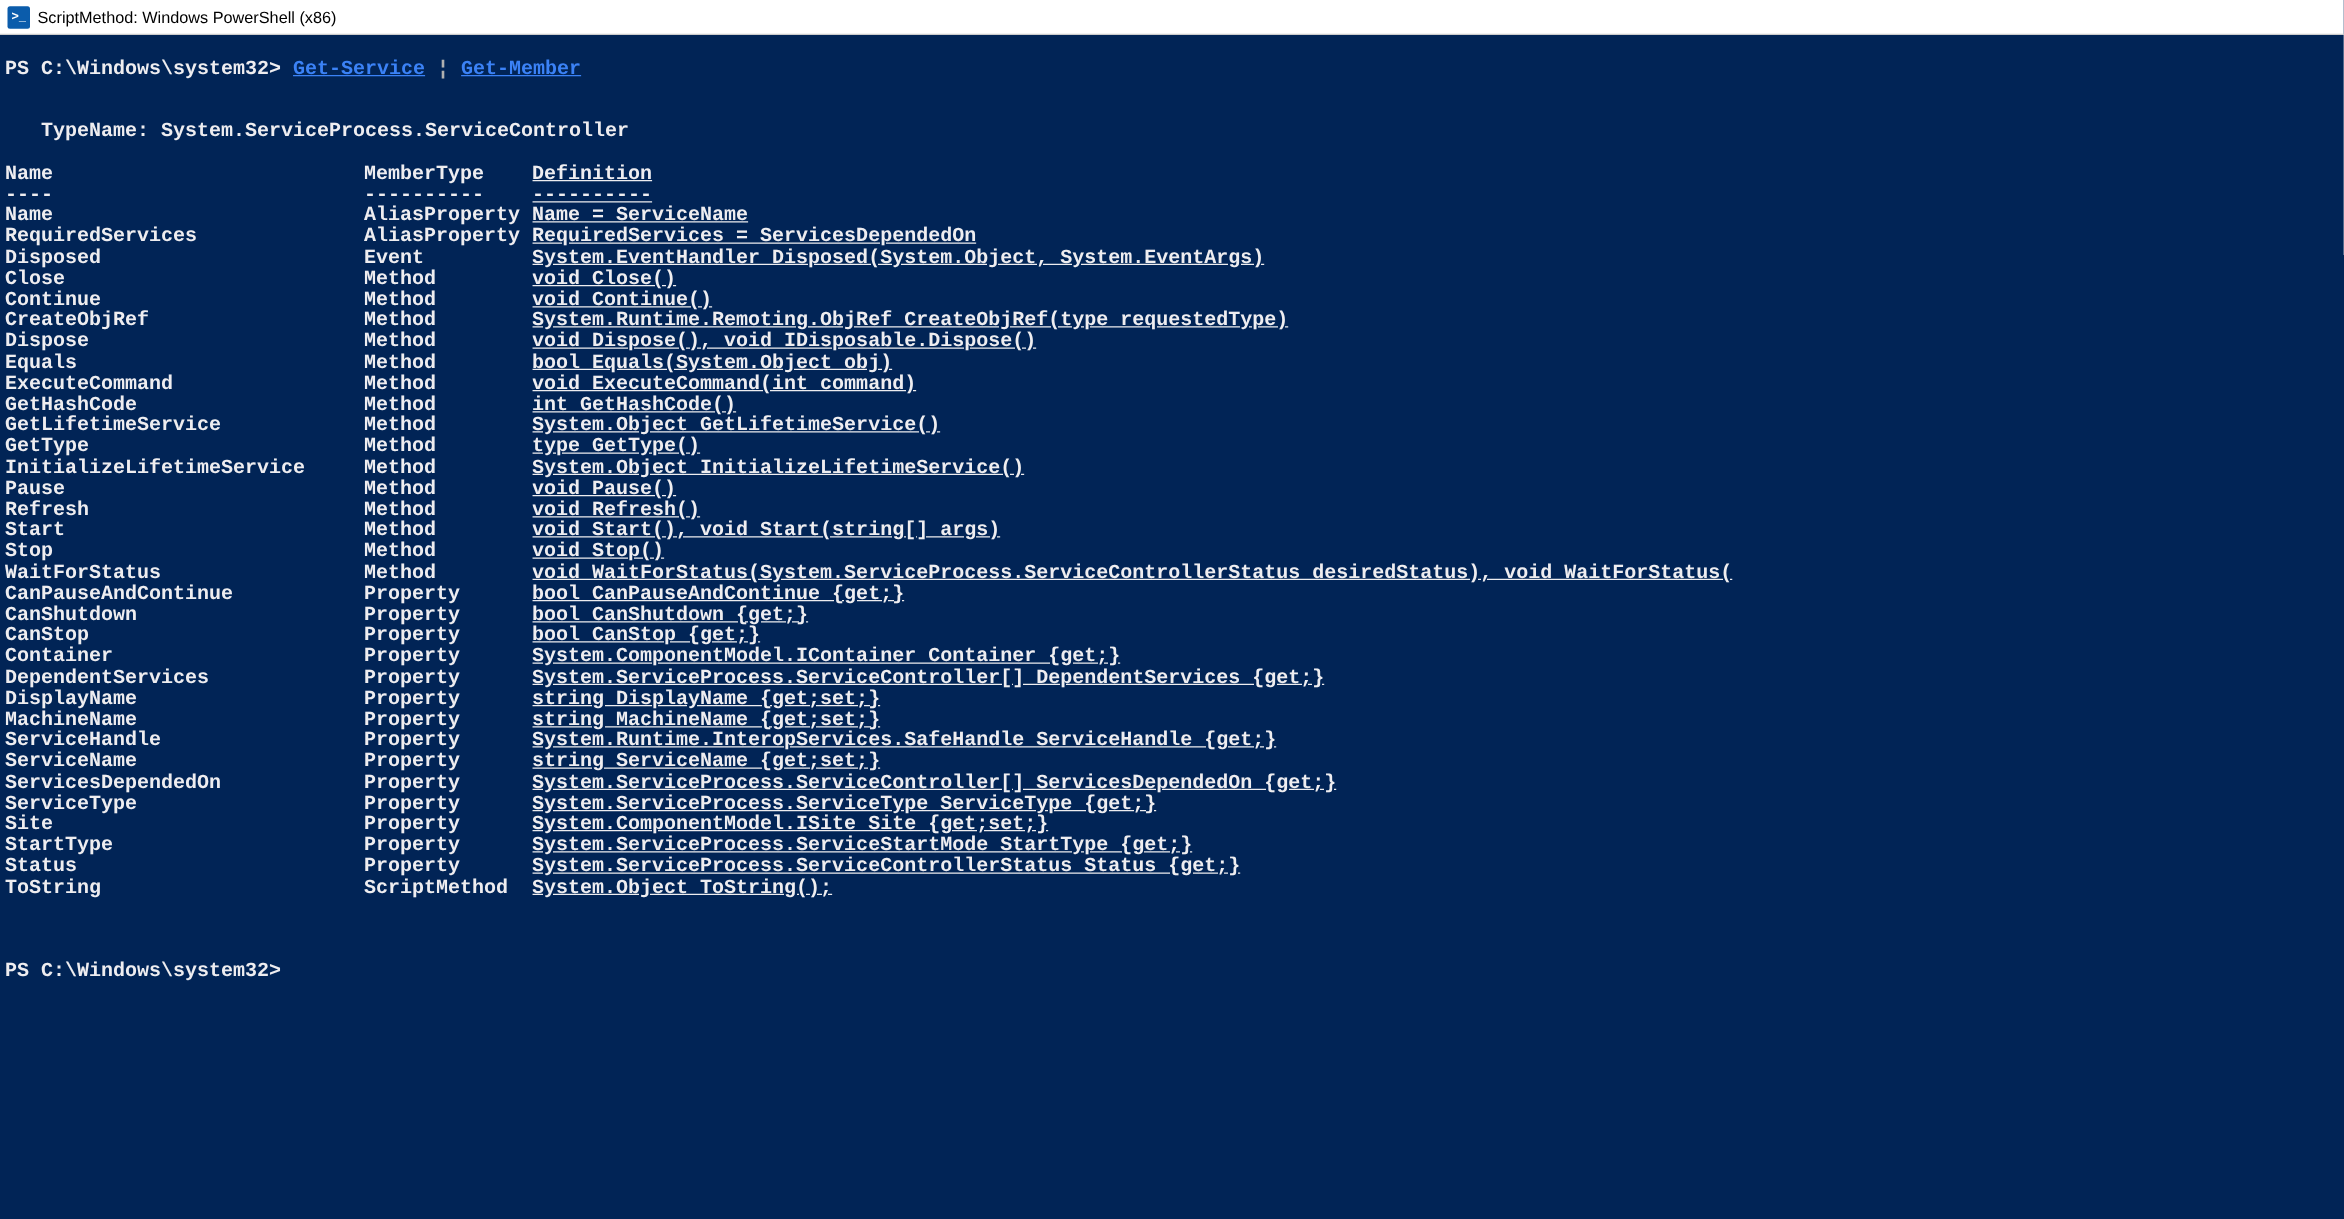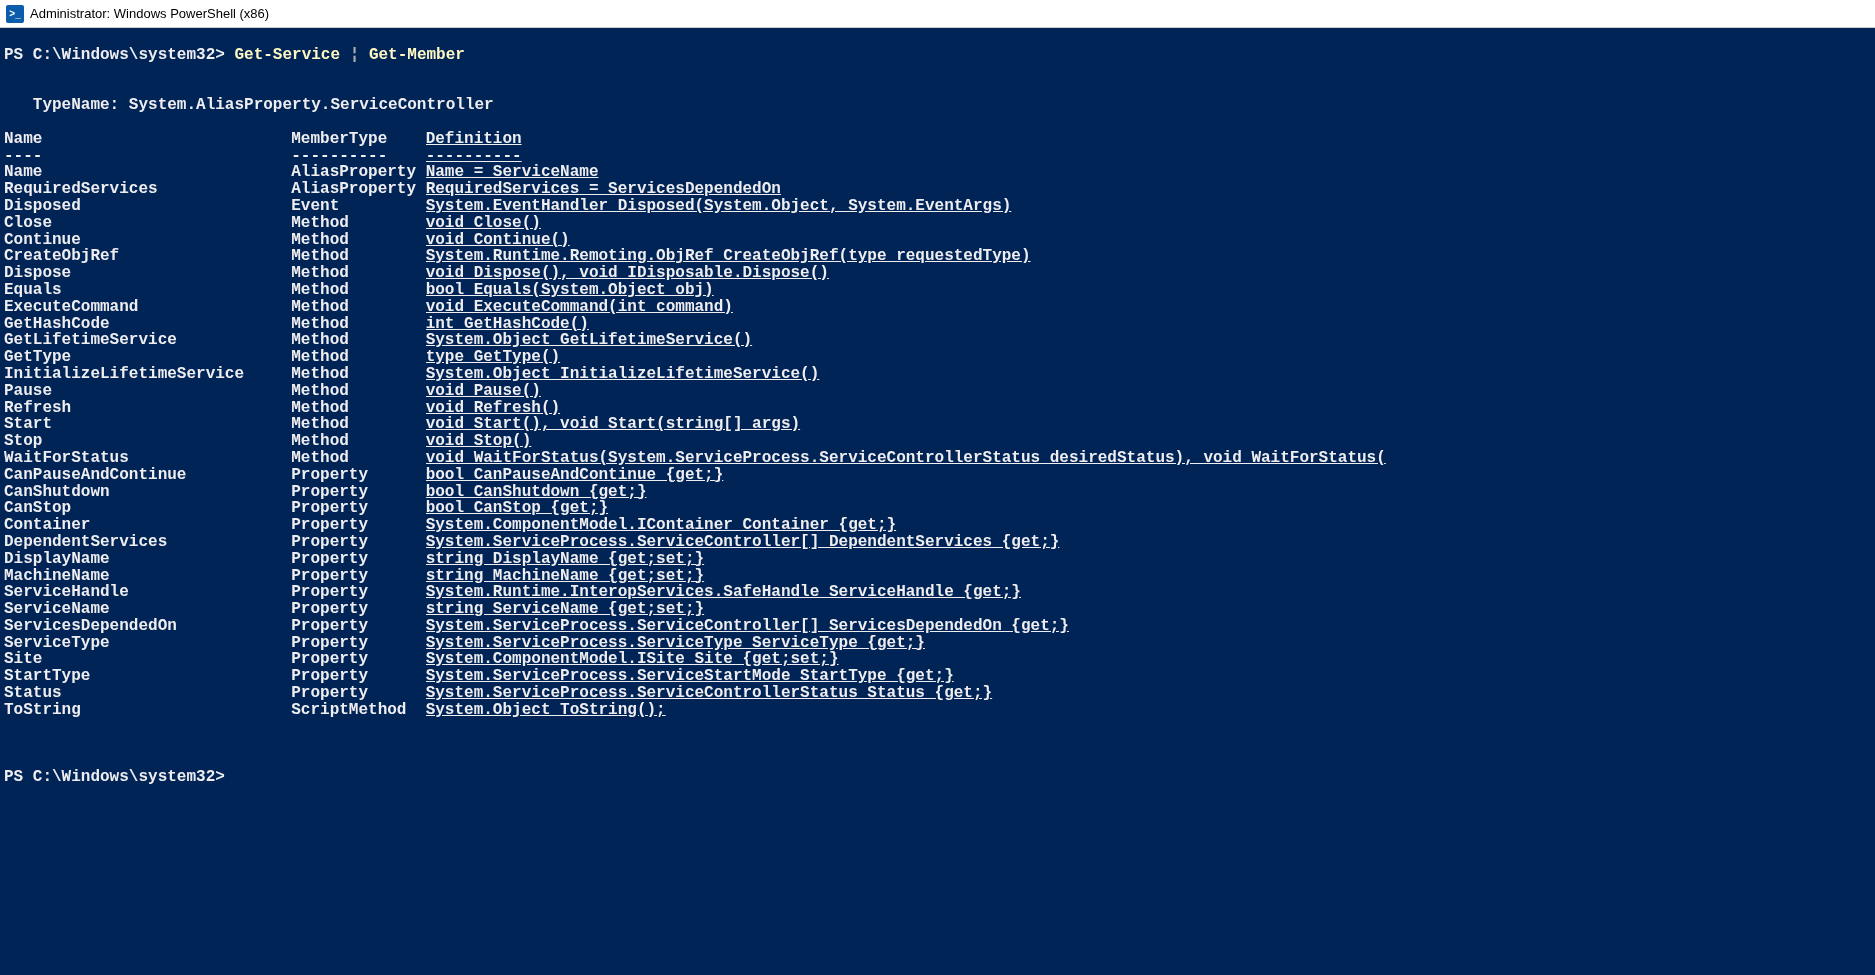--- a/index.html
+++ b/index.html
@@ -14,40 +14,40 @@
     width: 18px; height: 18px; background: #0b5cab; display: flex;
     align-items: center; justify-content: center; color: #fff; font-size: 10px;
     font-weight: bold; border-radius: 2px;
   }
   .terminal {
     flex: 1; padding: 2px 4px 4px 4px; color: #eeedf0;
     font-size: 16px; line-height: 1.05; white-space: pre; overflow: hidden;
     font-weight: bold;
   }
   .prompt { color: #eeedf0; }
-  .cmd { color: #fef9c3; }
+  .cmd { color: #3b82f6; text-decoration: underline; }
   .pipe { color: #b0b0b0; }
   .hdr-underline { letter-spacing: 0; }
   .row { display: flex; }
   .col-name { width: 27ch; }
   .col-type { width: 14ch; margin-left: 28px; }
   .col-def { flex: 1; overflow: hidden; text-overflow: clip; white-space: nowrap; text-decoration: underline; }
 </style>
 </head>
 <body>
 
 <div class="window">
   <div class="titlebar">
     <div class="icon">&gt;_</div>
-    <div>Administrator: Windows PowerShell (x86)</div>
+    <div>ScriptMethod: Windows PowerShell (x86)</div>
   </div>
   <div class="terminal">
 <span class="prompt"><span>PS C:\Windows\system32&gt; </span><span class="cmd">Get-Service</span><span class="pipe"> ¦ </span><span class="cmd">Get-Member</span></span>
 
 
-<span>   TypeName: System.AliasProperty.ServiceController</span>
+<span>   TypeName: System.ServiceProcess.ServiceController</span>
 
 <div class="row"><span class="col-name">Name</span><span class="col-type">MemberType</span><span class="col-def">Definition</span></div><div class="row hdr-underline"><span class="col-name">----</span><span class="col-type">----------</span><span class="col-def">----------</span></div><div id="members-container"><div class="row"><span class="col-name">Name</span><span class="col-type">AliasProperty</span><span class="col-def">Name = ServiceName</span></div><div class="row"><span class="col-name">RequiredServices</span><span class="col-type">AliasProperty</span><span class="col-def">RequiredServices = ServicesDependedOn</span></div><div class="row"><span class="col-name">Disposed</span><span class="col-type">Event</span><span class="col-def">System.EventHandler Disposed(System.Object, System.EventArgs)</span></div><div class="row"><span class="col-name">Close</span><span class="col-type">Method</span><span class="col-def">void Close()</span></div><div class="row"><span class="col-name">Continue</span><span class="col-type">Method</span><span class="col-def">void Continue()</span></div><div class="row"><span class="col-name">CreateObjRef</span><span class="col-type">Method</span><span class="col-def">System.Runtime.Remoting.ObjRef CreateObjRef(type requestedType)</span></div><div class="row"><span class="col-name">Dispose</span><span class="col-type">Method</span><span class="col-def">void Dispose(), void IDisposable.Dispose()</span></div><div class="row"><span class="col-name">Equals</span><span class="col-type">Method</span><span class="col-def">bool Equals(System.Object obj)</span></div><div class="row"><span class="col-name">ExecuteCommand</span><span class="col-type">Method</span><span class="col-def">void ExecuteCommand(int command)</span></div><div class="row"><span class="col-name">GetHashCode</span><span class="col-type">Method</span><span class="col-def">int GetHashCode()</span></div><div class="row"><span class="col-name">GetLifetimeService</span><span class="col-type">Method</span><span class="col-def">System.Object GetLifetimeService()</span></div><div class="row"><span class="col-name">GetType</span><span class="col-type">Method</span><span class="col-def">type GetType()</span></div><div class="row"><span class="col-name">InitializeLifetimeService</span><span class="col-type">Method</span><span class="col-def">System.Object InitializeLifetimeService()</span></div><div class="row"><span class="col-name">Pause</span><span class="col-type">Method</span><span class="col-def">void Pause()</span></div><div class="row"><span class="col-name">Refresh</span><span class="col-type">Method</span><span class="col-def">void Refresh()</span></div><div class="row"><span class="col-name">Start</span><span class="col-type">Method</span><span class="col-def">void Start(), void Start(string[] args)</span></div><div class="row"><span class="col-name">Stop</span><span class="col-type">Method</span><span class="col-def">void Stop()</span></div><div class="row"><span class="col-name">WaitForStatus</span><span class="col-type">Method</span><span class="col-def">void WaitForStatus(System.ServiceProcess.ServiceControllerStatus desiredStatus), void WaitForStatus(</span></div><div class="row"><span class="col-name">CanPauseAndContinue</span><span class="col-type">Property</span><span class="col-def">bool CanPauseAndContinue {get;}</span></div><div class="row"><span class="col-name">CanShutdown</span><span class="col-type">Property</span><span class="col-def">bool CanShutdown {get;}</span></div><div class="row"><span class="col-name">CanStop</span><span class="col-type">Property</span><span class="col-def">bool CanStop {get;}</span></div><div class="row"><span class="col-name">Container</span><span class="col-type">Property</span><span class="col-def">System.ComponentModel.IContainer Container {get;}</span></div><div class="row"><span class="col-name">DependentServices</span><span class="col-type">Property</span><span class="col-def">System.ServiceProcess.ServiceController[] DependentServices {get;}</span></div><div class="row"><span class="col-name">DisplayName</span><span class="col-type">Property</span><span class="col-def">string DisplayName {get;set;}</span></div><div class="row"><span class="col-name">MachineName</span><span class="col-type">Property</span><span class="col-def">string MachineName {get;set;}</span></div><div class="row"><span class="col-name">ServiceHandle</span><span class="col-type">Property</span><span class="col-def">System.Runtime.InteropServices.SafeHandle ServiceHandle {get;}</span></div><div class="row"><span class="col-name">ServiceName</span><span class="col-type">Property</span><span class="col-def">string ServiceName {get;set;}</span></div><div class="row"><span class="col-name">ServicesDependedOn</span><span class="col-type">Property</span><span class="col-def">System.ServiceProcess.ServiceController[] ServicesDependedOn {get;}</span></div><div class="row"><span class="col-name">ServiceType</span><span class="col-type">Property</span><span class="col-def">System.ServiceProcess.ServiceType ServiceType {get;}</span></div><div class="row"><span class="col-name">Site</span><span class="col-type">Property</span><span class="col-def">System.ComponentModel.ISite Site {get;set;}</span></div><div class="row"><span class="col-name">StartType</span><span class="col-type">Property</span><span class="col-def">System.ServiceProcess.ServiceStartMode StartType {get;}</span></div><div class="row"><span class="col-name">Status</span><span class="col-type">Property</span><span class="col-def">System.ServiceProcess.ServiceControllerStatus Status {get;}</span></div><div class="row"><span class="col-name">ToString</span><span class="col-type">ScriptMethod</span><span class="col-def">System.Object ToString();</span></div></div>
 
 
 <span class="prompt">PS C:\Windows\system32&gt;</span>
   </div>
 </div>
 
 </body></html>

